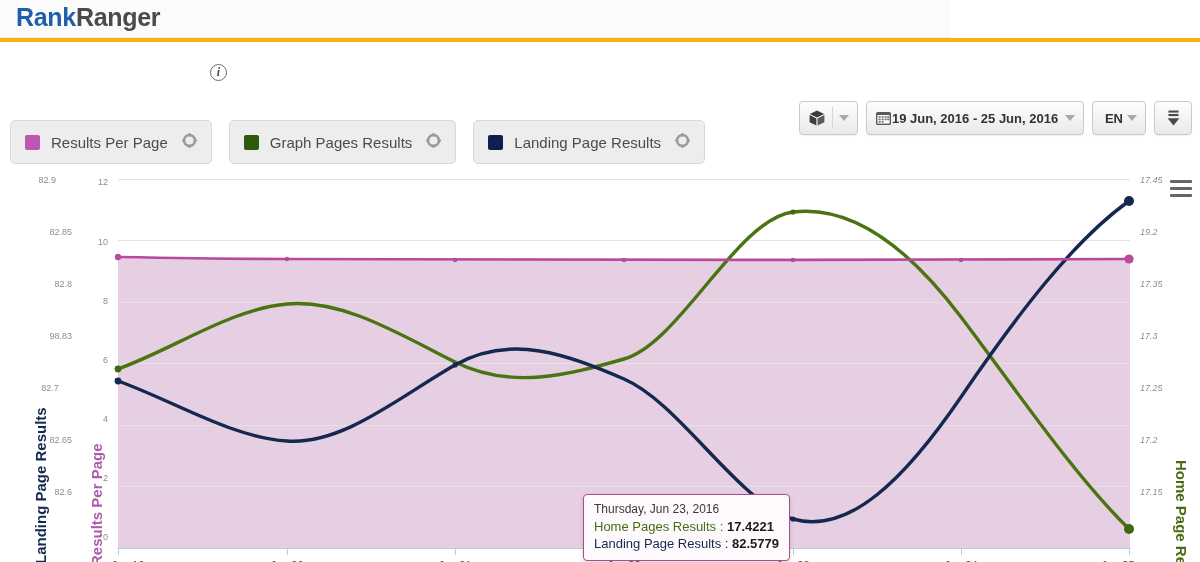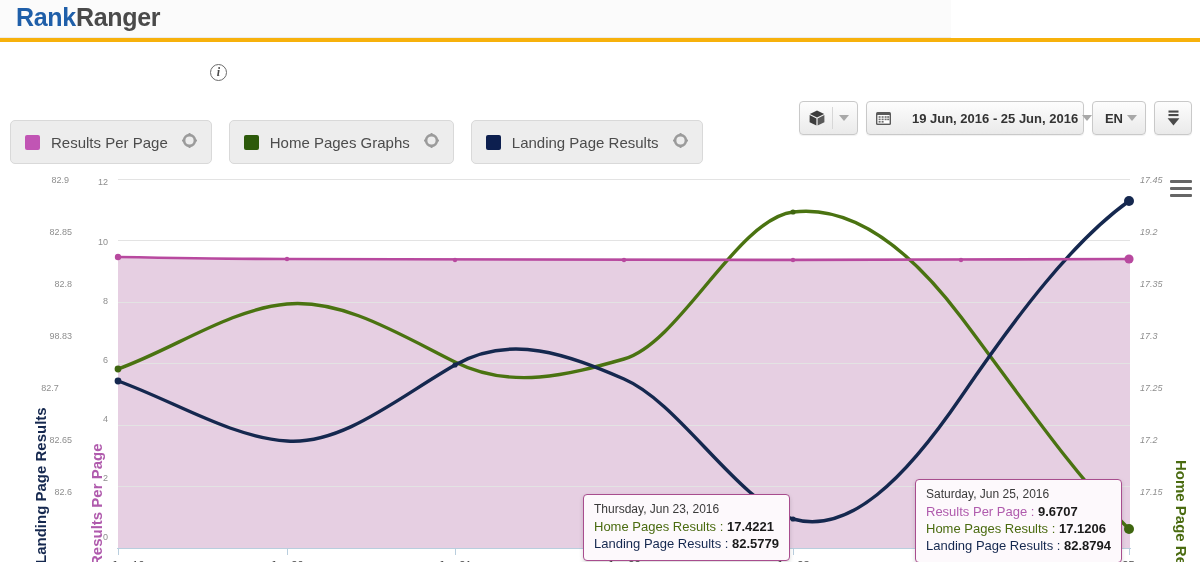--- a/index.html
+++ b/index.html
@@ -72,21 +72,21 @@
     width: 0; height: 0;
     border-left: 5px solid transparent;
     border-right: 5px solid transparent;
     border-top: 6px solid #a8a8a8;
   }
   .tb-label {
     font-size: 13px; color: #333; font-weight: bold;
     white-space: nowrap; padding: 0 4px;
   }
   .date-btn { width: 218px; justify-content: flex-start; }
-  .date-btn .tb-label { font-weight: bold; flex: 1; text-align: left; padding-left: 20px; }
+  .date-btn .tb-label { font-weight: bold; flex: 1; text-align: left; padding-left: 0; }
   .lang-btn .tb-label { font-weight: bold; }
   .dl-btn { width: 38px; justify-content: center; }
 
   .cube-icon { display:block; }
   .cal-icon { display:block; }
   .dl-icon  { display:block; }
 
   
   .chips {
     position: absolute; left: 10px; top: 120px;
@@ -272,21 +272,21 @@
             <rect x="6.6" y="12" width="1.9" height="3"></rect>
           <rect x="0" y="6.6" width="3" height="1.9"></rect>
             <rect x="12" y="6.6" width="3" height="1.9"></rect>
         </g>
       </svg>
     </span>
   </div>
 
   <div class="chip">
     <span class="swatch" style="background:#2d5a0b"></span>
-    <span class="chip-label">Home Pages Graphs</span>
+    <span class="chip-label">Graph Pages Results</span>
     <span>
       <svg class="gear" width="15" height="15" viewBox="0 0 15 15">
         <circle cx="7.5" cy="7.5" r="5.4" fill="none" stroke="#9b9b9b" stroke-width="2.6"></circle>
         <circle cx="7.5" cy="7.5" r="2.1" fill="#ededed"></circle>
         <g fill="#9b9b9b">
           <rect x="6.6" y="0" width="1.9" height="3"></rect>
             <rect x="6.6" y="12" width="1.9" height="3"></rect>
           <rect x="0" y="6.6" width="3" height="1.9"></rect>
             <rect x="12" y="6.6" width="3" height="1.9"></rect>
         </g>
@@ -317,21 +317,21 @@
   <div class="axtitle ax-lpr">Landing Page Results</div>
   <div class="axtitle ax-rpp">Results Per Page</div>
   <div class="axtitle ax-hpr">Home Page Results</div>
 
   <div class="hamburger">
     <span></span>
     <span></span>
     <span></span>
   </div>
 
-  <div class="tl tl-lpr" style="left:25px;  top:7px;">82.9</div>
+  <div class="tl tl-lpr" style="left:12px;  top:7px;">82.9</div>
   <div class="tl tl-lpr" style="left:28px;  top:59px;">82.85</div>
   <div class="tl tl-lpr" style="left:28px;  top:111px;">82.8</div>
   <div class="tl tl-lpr" style="left:28px;  top:163px;">98.83</div>
   <div class="tl tl-lpr" style="left:28px;  top:215px;text-align:center;">82.7</div>
   <div class="tl tl-lpr" style="left:28px;  top:267px;">82.65</div>
   <div class="tl tl-lpr" style="left:28px;  top:319px;">82.6</div>
 
   <div class="tl tl-rpp" style="left:90px; top:9px;">12</div>
   <div class="tl tl-rpp" style="left:90px; top:69px;">10</div>
   <div class="tl tl-rpp" style="left:90px; top:128px;">8</div>
@@ -407,20 +407,14 @@
     <div class="xtl" style="left:843px;">Jun 24</div>
     <div class="xtl" style="left:1000px;">Jun 25</div>
   </div>
 
   <div class="tip tip2">
     <div class="tip-date">Thursday, Jun 23, 2016</div>
     <div class="tip-row"><span class="k k-hpr">Home Pages Results : </span><span class="v">17.4221</span></div>
     <div class="tip-row"><span class="k k-lpr">Landing Page Results : </span><span class="v">82.5779</span></div>
   </div>
 
-  <div class="tip tip3">
-    <div class="tip-date">Saturday, Jun 25, 2016</div>
-    <div class="tip-row"><span class="k k-rpp">Results Per Page : </span><span class="v">9.6707</span></div>
-    <div class="tip-row"><span class="k k-hpr">Home Pages Results : </span><span class="v">17.1206</span></div>
-    <div class="tip-row"><span class="k k-lpr">Landing Page Results : </span><span class="v">82.8794</span></div>
-  </div>
 
 </div>
 
 </body></html>

